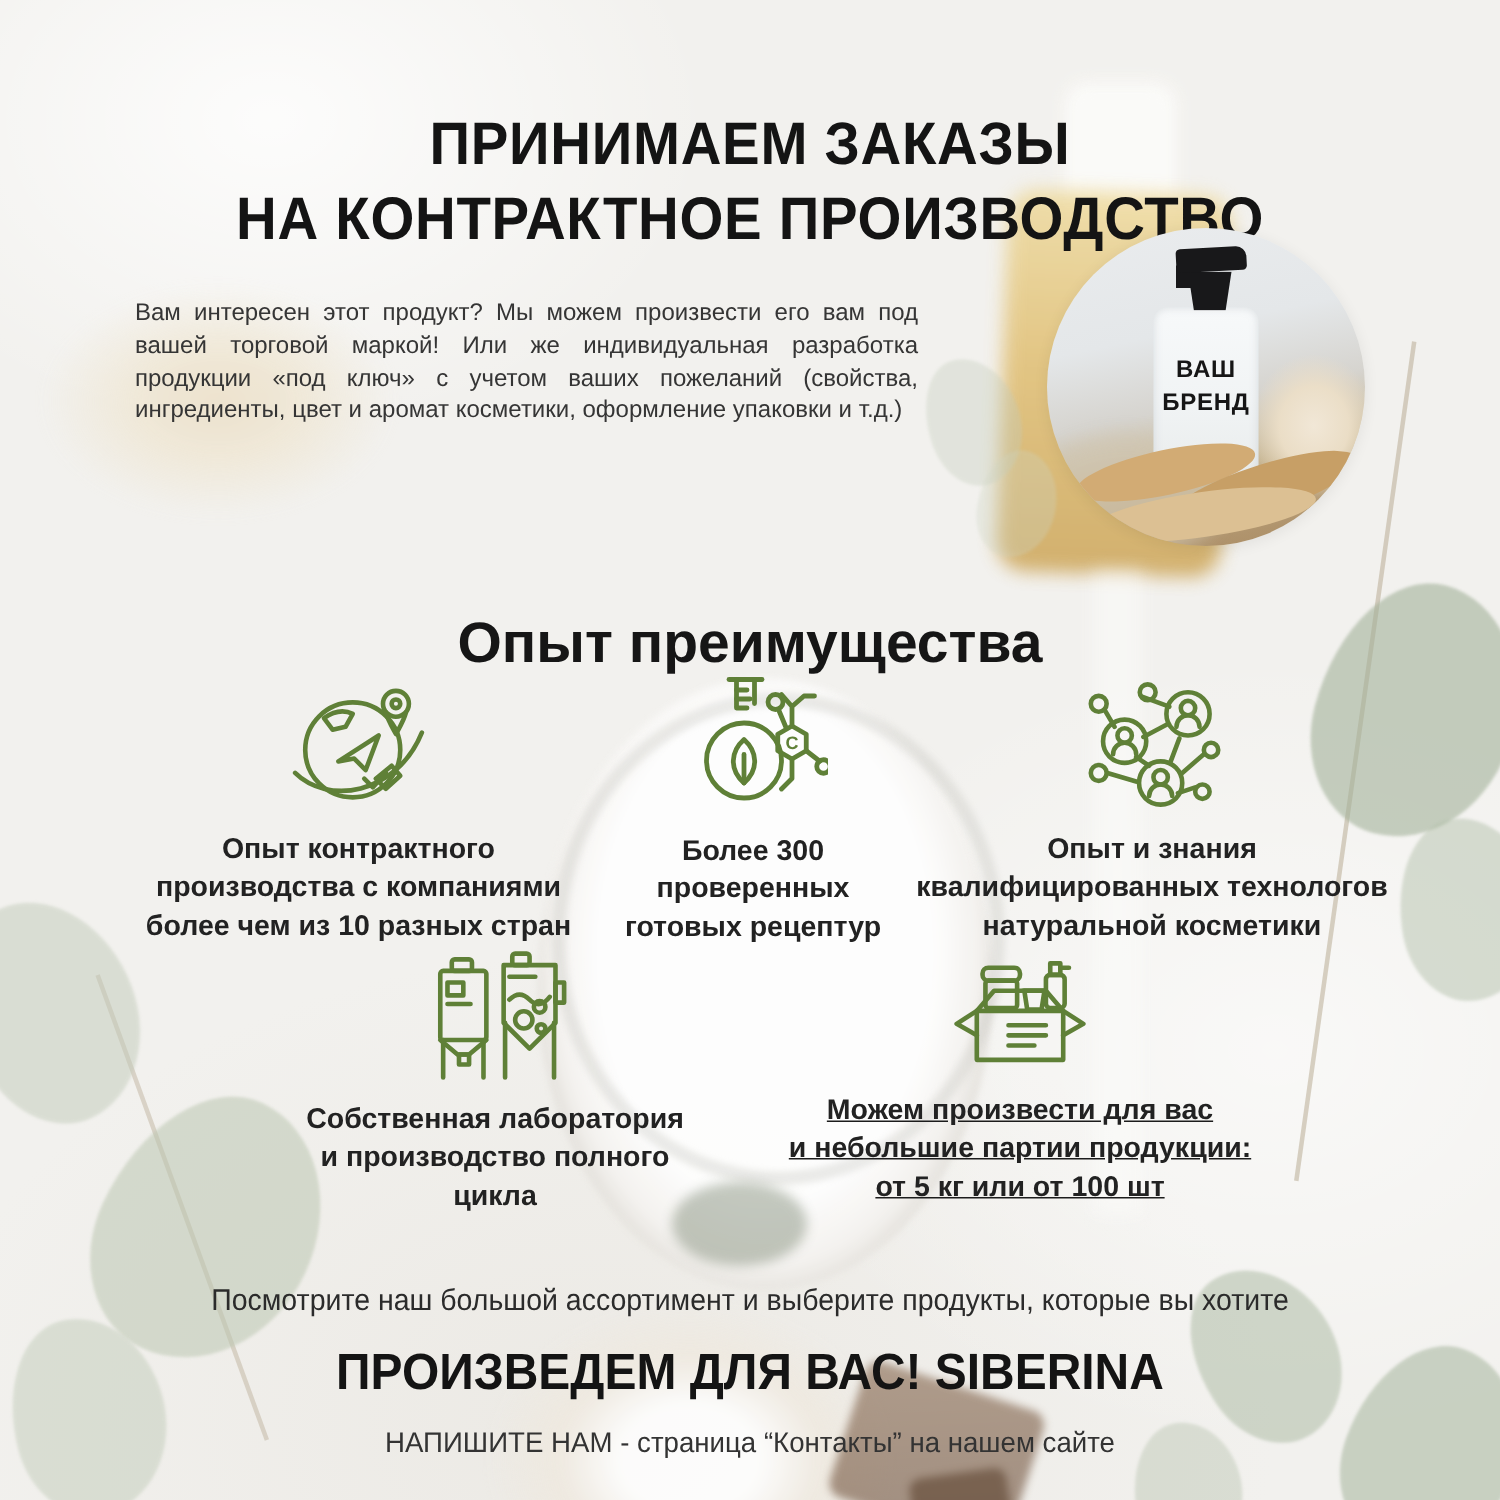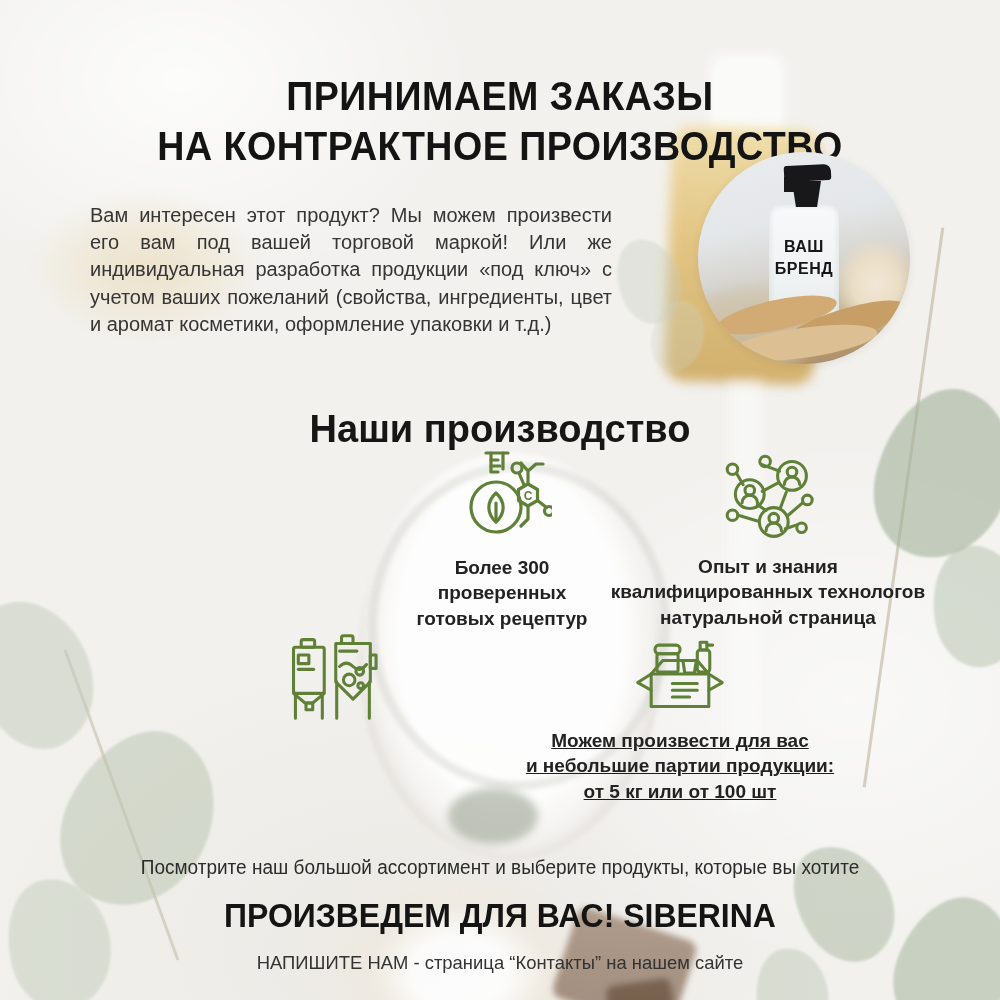--- a/index.html
+++ b/index.html
@@ -58,21 +58,21 @@
   .lf-m1 { left:618px; top:238px; width:62px;  height:86px;  background:#c3ccbb; opacity:.35; transform:rotate(-20deg); filter:blur(1px);}
   .lf-m2 { left:652px; top:300px; width:52px;  height:72px;  background:#cdd5c4; opacity:.3;  transform:rotate(10deg);  filter:blur(1px);}
 
   
   .content { position:absolute; z-index:2; }
   .pre { white-space:pre-line; }
   .page-title { top:44px; left:0; width:1000px; text-align:center;
     font-size:40px; font-weight:700; line-height:1.26; letter-spacing:.5px;
     color:#141414; transform:scaleX(.94); }
   .intro { top:182px; left:90px; width:522px; text-align:justify;
-    font-size:20px; line-height:1.36; color:#353535; }
+    font-size:16px; line-height:1.36; color:#353535; }
 
   .brand-circle { top:152px; left:698px; width:212px; height:212px; border-radius:50%;
     overflow:hidden;
     background:linear-gradient(168deg,#eaecee 0%,#e4e7e9 34%,#d6d4cf 54%,#c8b795 72%,#b0946d 90%,#a78a61 100%);
     box-shadow:0 2px 10px rgba(0,0,0,.07); }
   .lace { position:absolute; left:136px; top:84px; width:84px; height:96px; border-radius:50%;
     background:radial-gradient(closest-side,#f3e9d9 0%,#ecdfc8 55%,rgba(236,223,200,0) 100%); opacity:.95; }
   .sand { position:absolute; left:-12px; top:138px; width:130px; height:84px; border-radius:50%;
     background:#cfc4ae; filter:blur(6px); opacity:.6; }
   .bottle { position:absolute; left:71px; top:53px; width:70px; height:112px;
@@ -150,22 +150,38 @@
     <div class="pump-collar"></div>
     <div class="pump-spout"></div>
     <div class="pump-arm"></div>
     <div class="brand-label pre">ВАШ
 БРЕНД</div>
     <div class="wheat w1"></div>
     <div class="wheat w2"></div>
     <div class="wheat w3"></div>
   </div>
 
-  <h2 class="content adv-title">Наши производство</h2>
-
+  <h2 class="content adv-title">Опыт преимущества</h2>
+
+  <div class="content adv adv1">
+    <svg width="96" height="96" viewBox="0 0 100 100" fill="none" stroke="#5f8037" stroke-width="3.2" stroke-linecap="round" stroke-linejoin="round">
+      <circle cx="46" cy="52" r="33"></circle>
+      <path d="M6,68 C28,90 76,84 94,40"></path>
+      <path d="M26,30 c7,-5 14,-6 20,-3 l-5,9 -9,2 z"></path>
+      <path d="M62,72 l11,-9 6,7 -10,9 z"></path>
+      <path d="M36,60 L64,42 L55,66 L47,58 Z"></path>
+      <path d="M54,72 l6,6 9,-10"></path>
+      <circle cx="76" cy="20" r="9"></circle>
+      <circle cx="76" cy="20" r="3"></circle>
+      <path d="M69,26 C71,33 74,37 76,41 C78,37 81,33 83,26"></path>
+    </svg>
+    <div class="adv-text pre">Опыт контрактного
+производства с компаниями
+более чем из 10 разных стран</div>
+  </div>
 
   <div class="content adv adv2">
     <svg width="100" height="104" viewBox="0 0 100 100" fill="none" stroke="#5f8037" stroke-width="3.2" stroke-linecap="round" stroke-linejoin="round">
       <path d="M34,8 h22"></path>
       <path d="M39,8 v18 M51,8 v16"></path>
       <path d="M39,15 h7 M39,21 h9 M39,27 h7"></path>
       <circle cx="44" cy="62" r="25"></circle>
       <path d="M44,48 C35,56 34,68 44,77 C54,68 53,56 44,48 Z"></path>
       <path d="M44,77 V58"></path>
       <polygon points="76,39 85.5,44.5 85.5,55.5 76,61 66.5,55.5 66.5,44.5"></polygon>
@@ -195,21 +211,21 @@
       <circle cx="56" cy="71" r="5"></circle>
       <path d="M48,84 a8,8 0 0 1 16,0"></path>
       <circle cx="13" cy="20" r="5.5"></circle>
       <circle cx="47" cy="12" r="5.5"></circle>
       <circle cx="13" cy="68" r="5.5"></circle>
       <circle cx="91" cy="52" r="5"></circle>
       <circle cx="85" cy="81" r="5"></circle>
     </svg>
     <div class="adv-text pre">Опыт и знания
 квалифицированных технологов
-натуральной страница</div>
+натуральной косметики</div>
   </div>
 
   <div class="content adv adv4">
     <svg width="96" height="96" viewBox="0 0 100 100" fill="none" stroke="#5f8037" stroke-width="3.2" stroke-linecap="round" stroke-linejoin="round">
       <rect x="20" y="10" width="14" height="8" rx="2"></rect>
       <rect x="12" y="18" width="32" height="48" rx="2"></rect>
       <rect x="17" y="26" width="11" height="9"></rect>
       <path d="M17,41 h16"></path>
       <path d="M12,66 L24,76 h8 L44,66"></path>
       <rect x="25" y="76" width="7" height="7"></rect>
@@ -217,20 +233,23 @@
       <rect x="62" y="6" width="12" height="8" rx="2"></rect>
       <path d="M56,14 h36 v40 l-18,18 -18,-18 z"></path>
       <path d="M60,22 h18"></path>
       <path d="M60,38 q7,-7 14,0 t14,-2"></path>
       <circle cx="70" cy="52" r="6"></circle>
       <circle cx="81" cy="43" r="4"></circle>
       <circle cx="82" cy="58" r="3"></circle>
       <rect x="92" y="26" width="6" height="14"></rect>
       <path d="M57,54 V92 M91,54 V92"></path>
     </svg>
+    <div class="adv-text pre">Собственная лаборатория
+и производство полного
+цикла</div>
   </div>
 
   <div class="content adv adv5">
     <svg width="100" height="96" viewBox="0 0 100 100" fill="none" stroke="#5f8037" stroke-width="3.2" stroke-linecap="round" stroke-linejoin="round">
       <rect x="24" y="22" width="26" height="9" rx="4"></rect>
       <rect x="26" y="31" width="22" height="19" rx="2"></rect>
       <path d="M52,38 h16"></path>
       <path d="M53,38 h14 l-2,13 h-10 z"></path>
       <rect x="71" y="19" width="7" height="8"></rect>
       <path d="M78,22 h6"></path>

